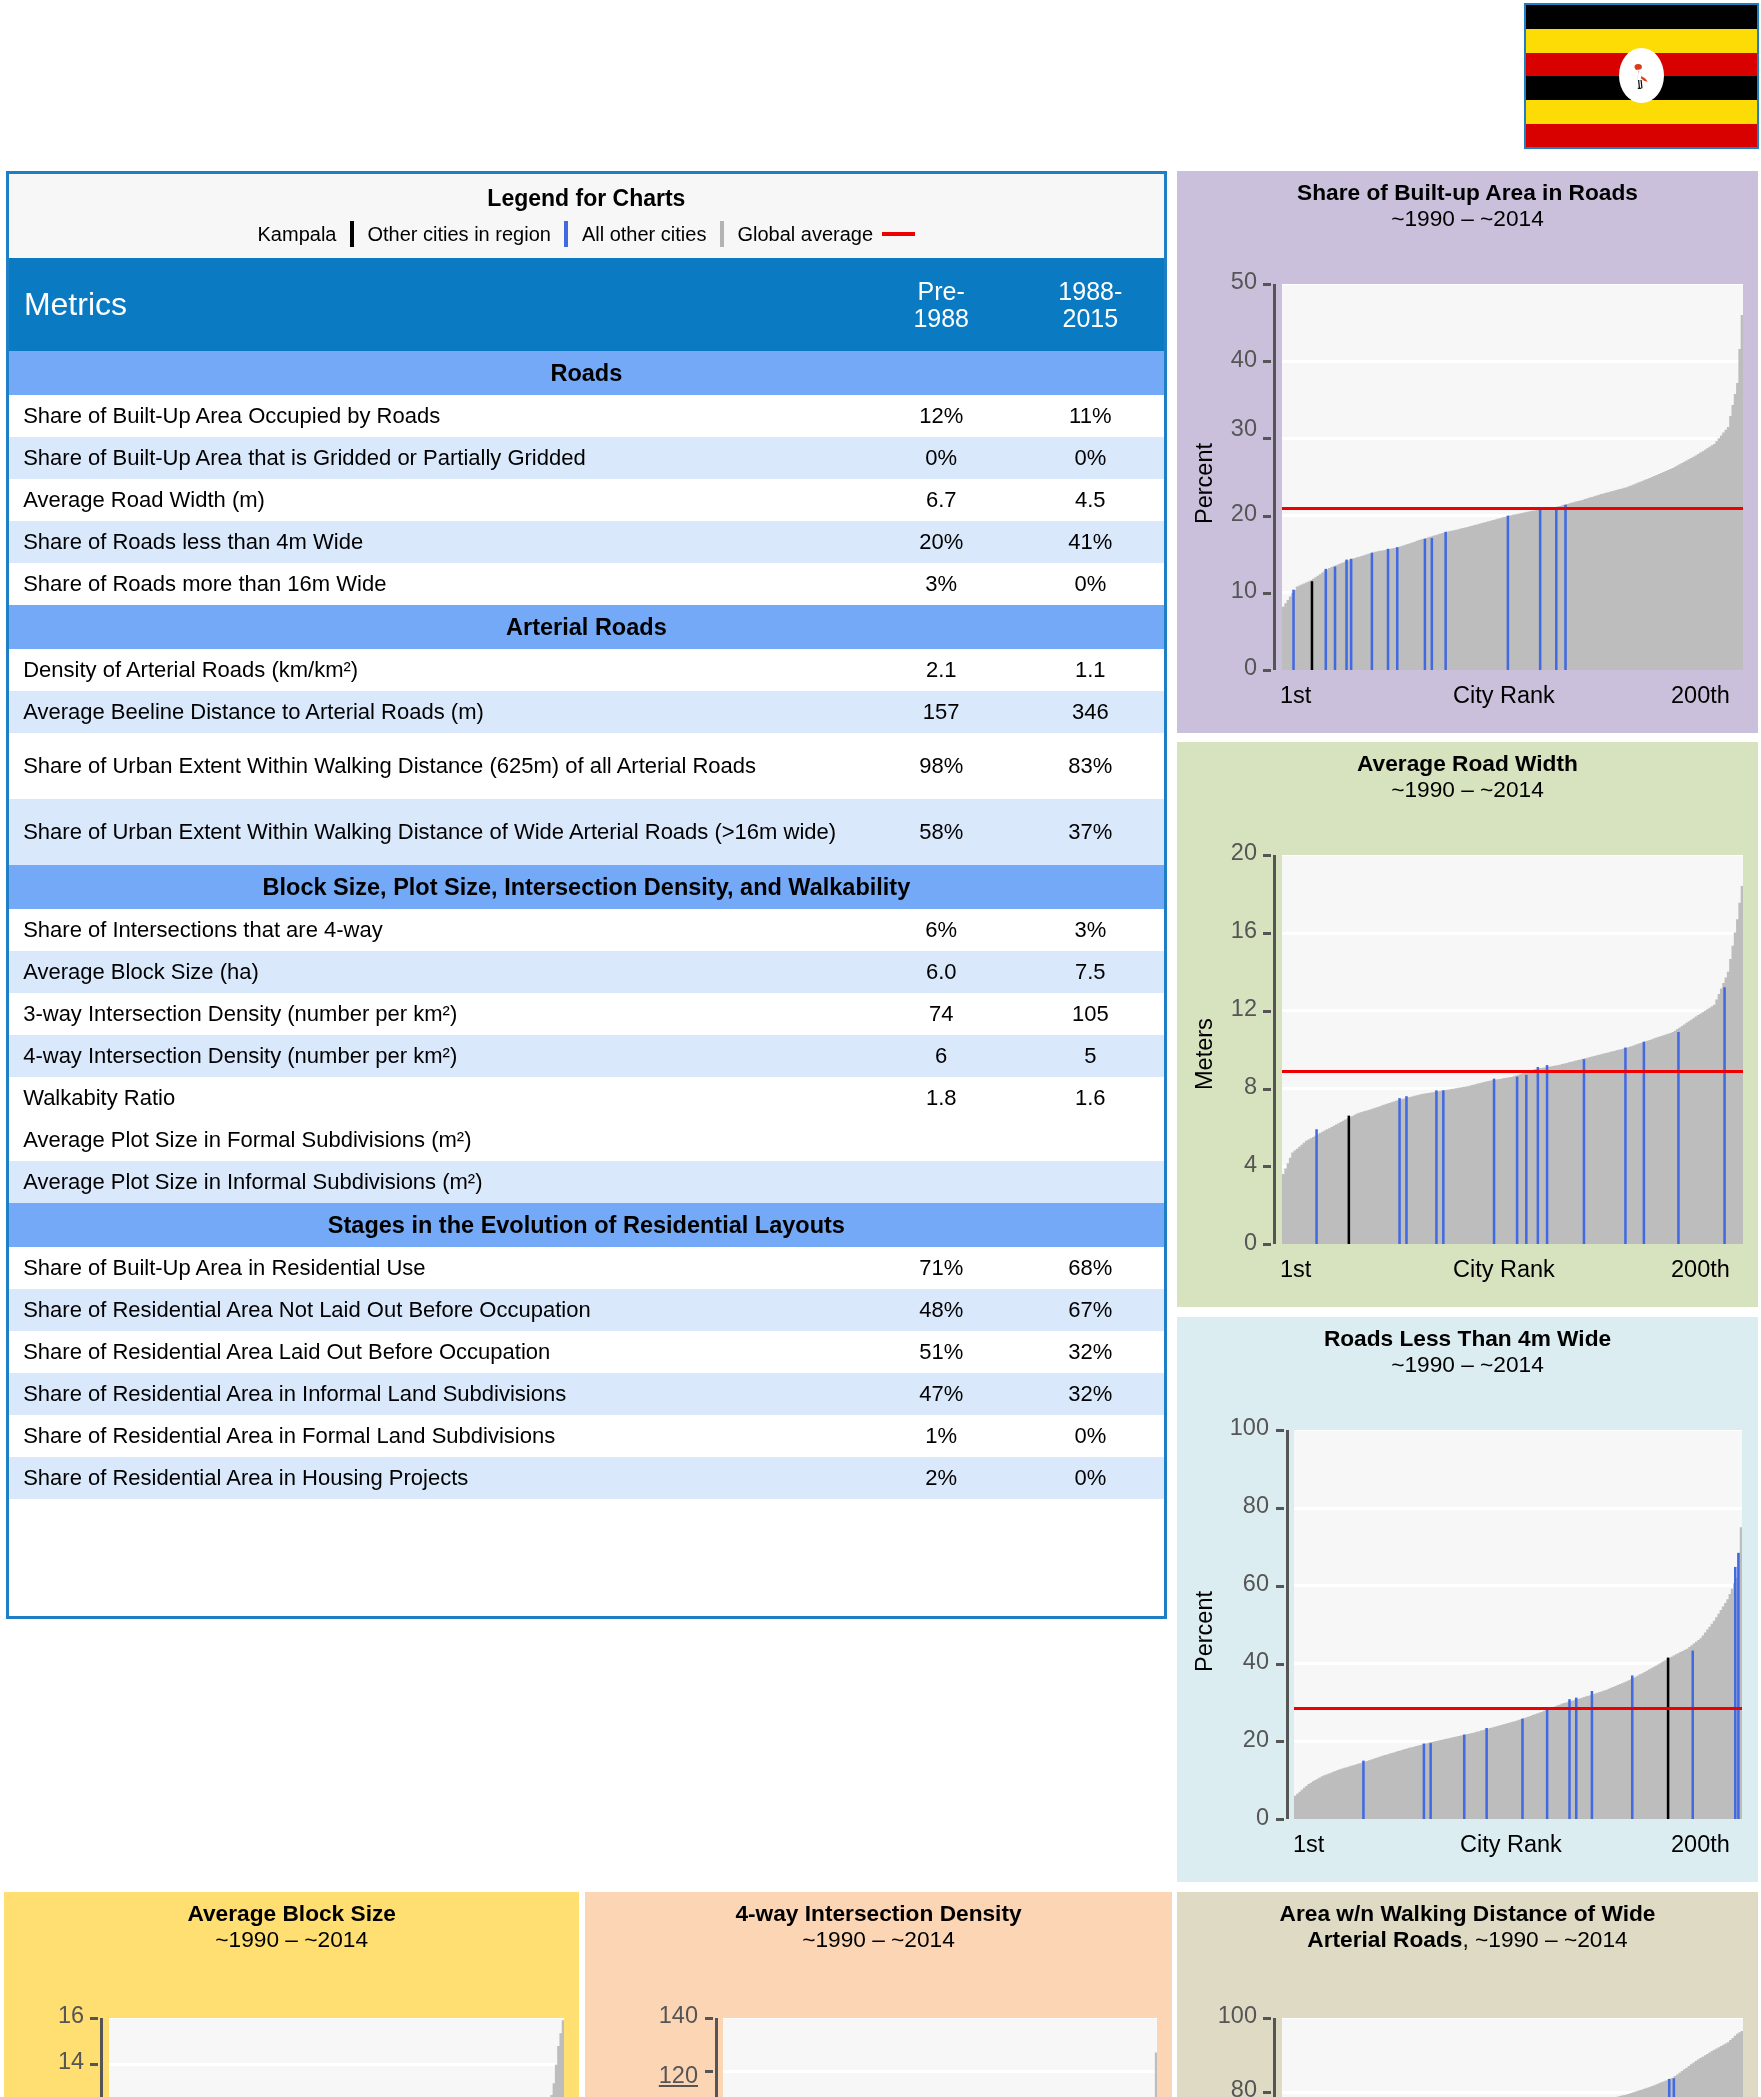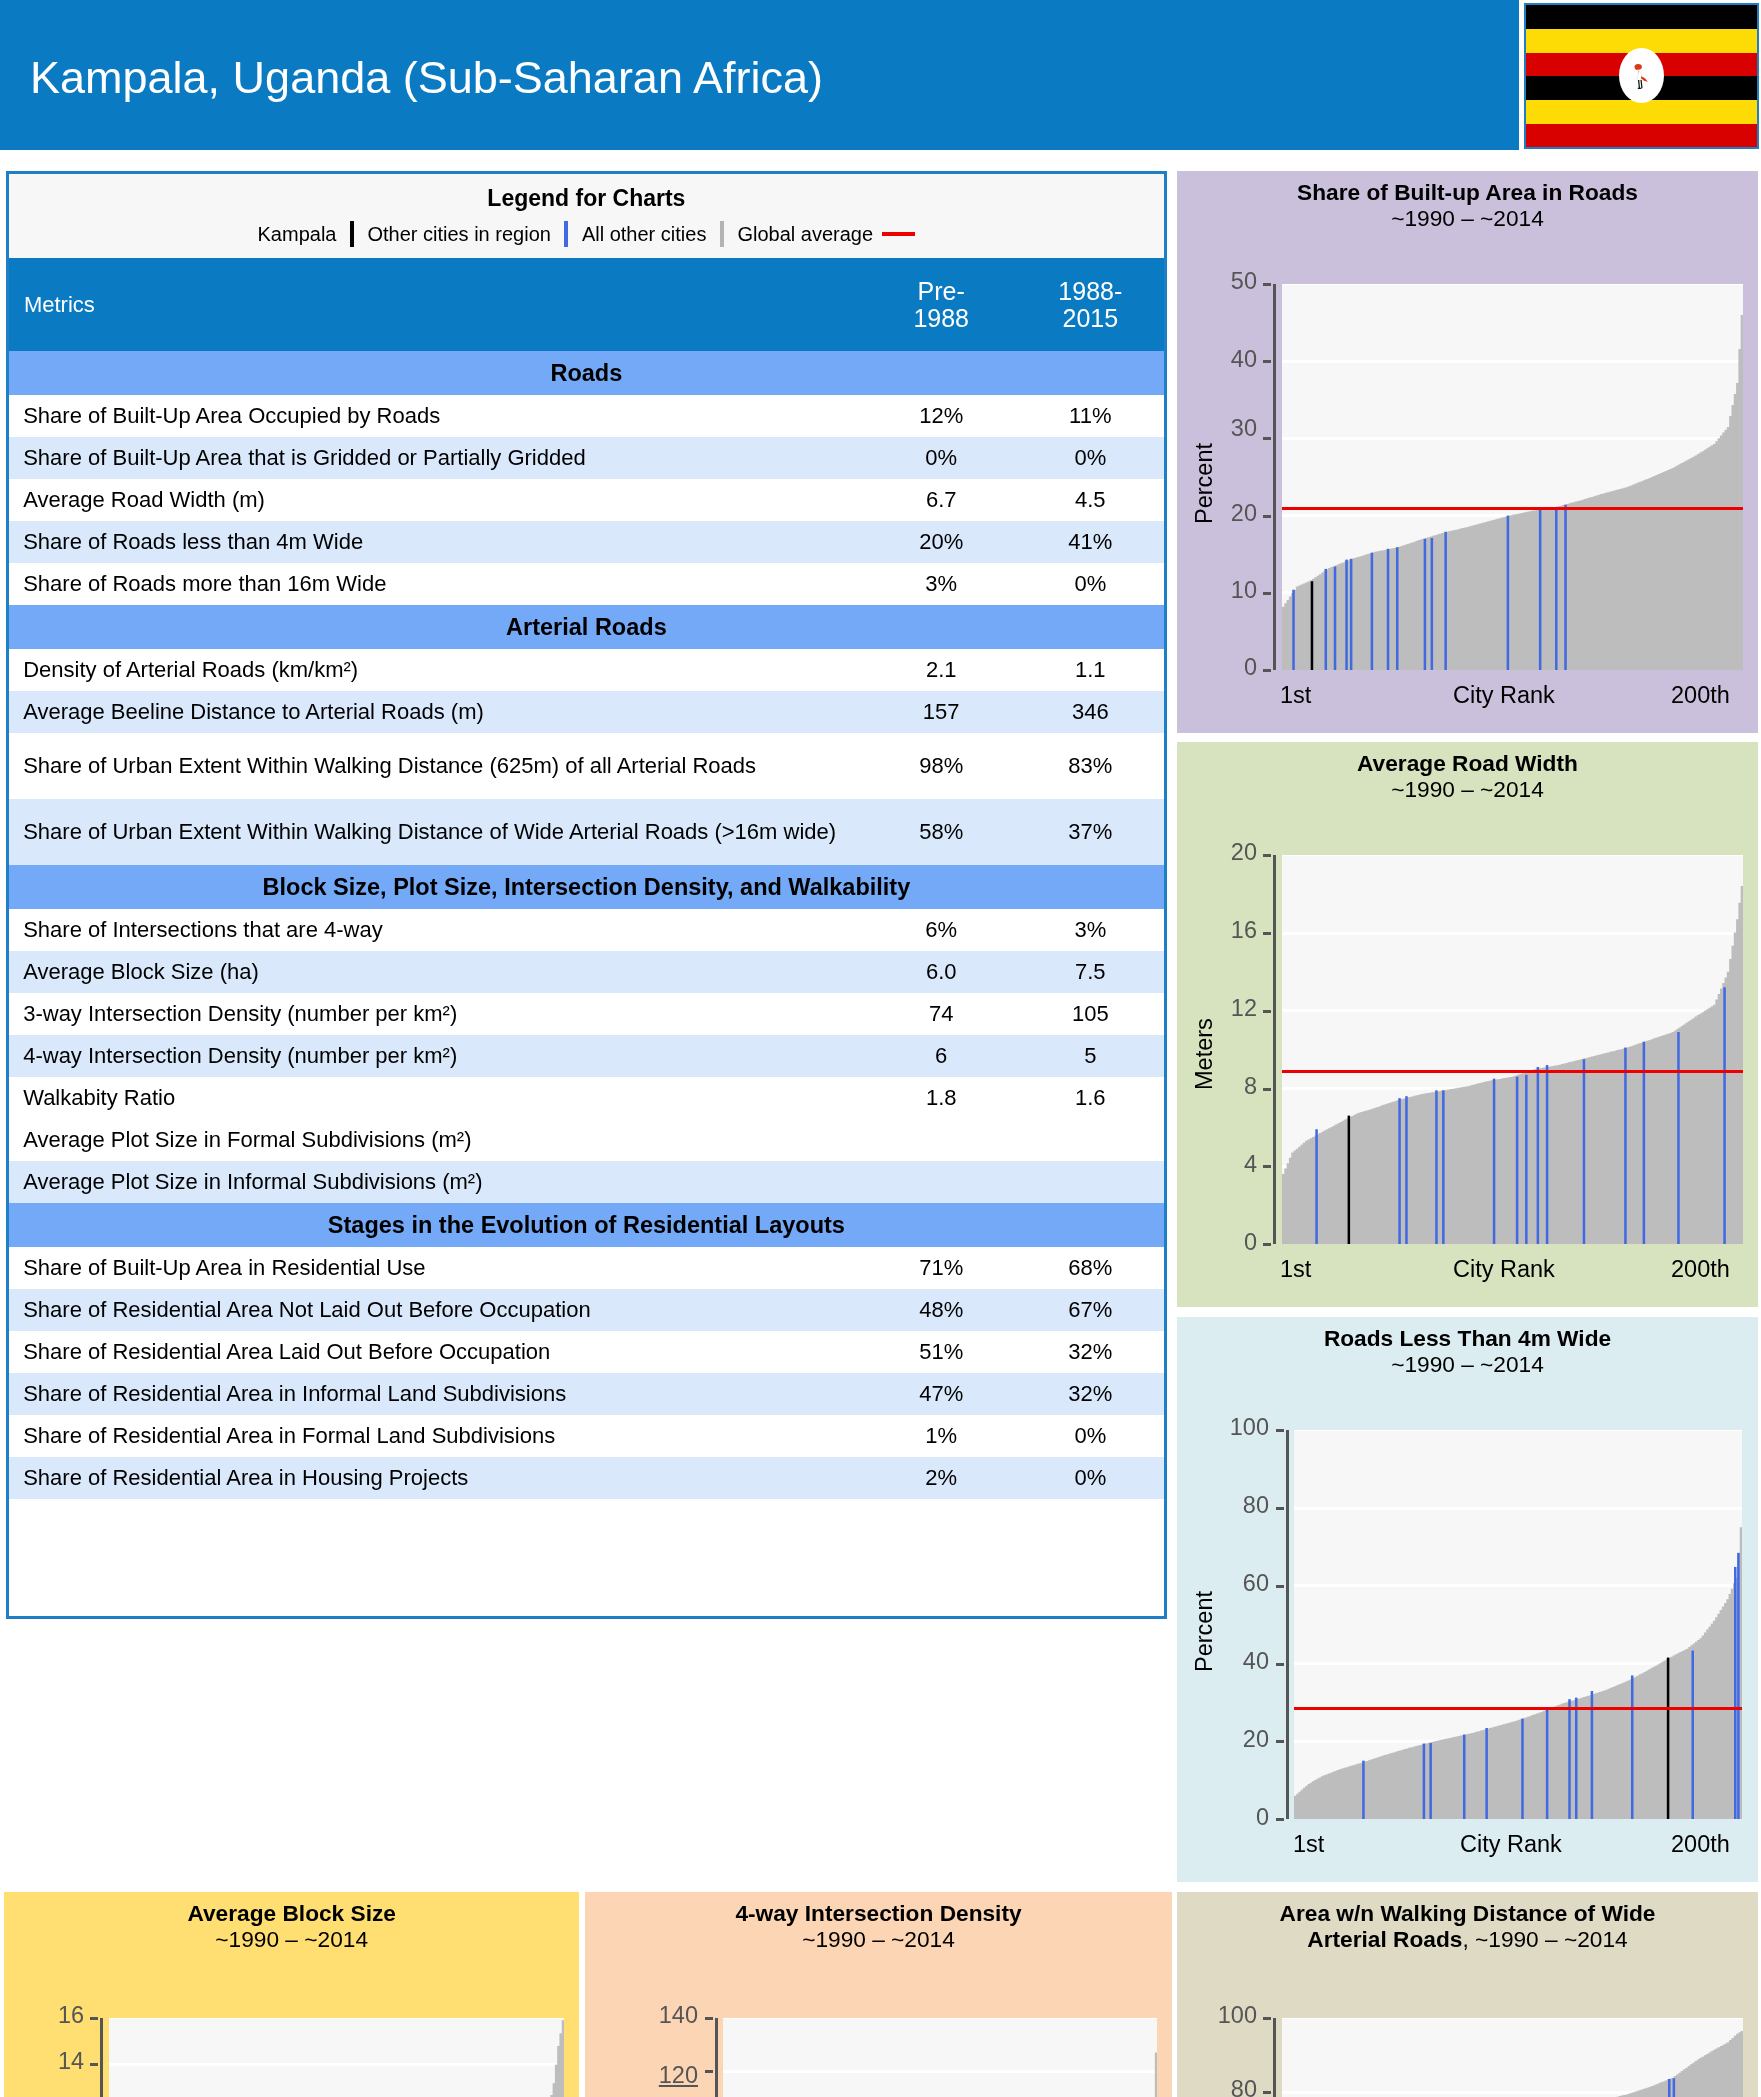--- a/index.html
+++ b/index.html
@@ -70,21 +70,21 @@
   
   .tbl { width: 100%; border-collapse: collapse; table-layout: fixed; }
   .tbl col.c1 { width: 856px; }
   .tbl col.c2 { width: 151px; }
   .tbl col.c3 { width: 147px; }
 
   .thead-row td {
     background: #0a7ac2; color: #ffffff; vertical-align: middle;
     padding: 0; height: 93px;
   }
-  .th-metrics { font-size: 22px; padding-left: 15px !important; }
+  .th-metrics { font-size: 32px; padding-left: 15px !important; }
   .th-period  { font-size: 25px; text-align: center; line-height: 1.08; }
 
   .section-row td {
     background: #74a9f7; color: #000; text-align: center;
     font-size: 23.5px; font-weight: bold; height: 44px; padding: 0;
   }
   .data-row td {
     font-size: 22px; color: #000; height: 42px; padding: 0; vertical-align: middle;
   }
   .data-row td.label { padding-left: 14.3px; text-align: left; line-height: 1.16; }
@@ -119,23 +119,20 @@
   }
   .ytickmark { position: absolute; width: 7.6px; height: 2.5px; background: #555; }
   .xlab { position: absolute; font-size: 23.5px; color: #000; white-space: nowrap; }
   .axisline { position: absolute; background: #555; }
 </style>
 </head>
 <body>
 
 <div class="page">
 
-  <div class="header">
-    <div class="header-title">Kampala, Uganda (Sub-Saharan Africa)</div>
-  </div>
   <div class="flag-wrap">
     <div class="flag">
       <div class="stripe s1"></div>
       <div class="stripe s2"></div>
       <div class="stripe s3"></div>
       <div class="stripe s4"></div>
       <div class="stripe s5"></div>
       <div class="stripe s6"></div>
       <div class="disc"></div>
       <svg class="crane" viewBox="0 0 54 70">

